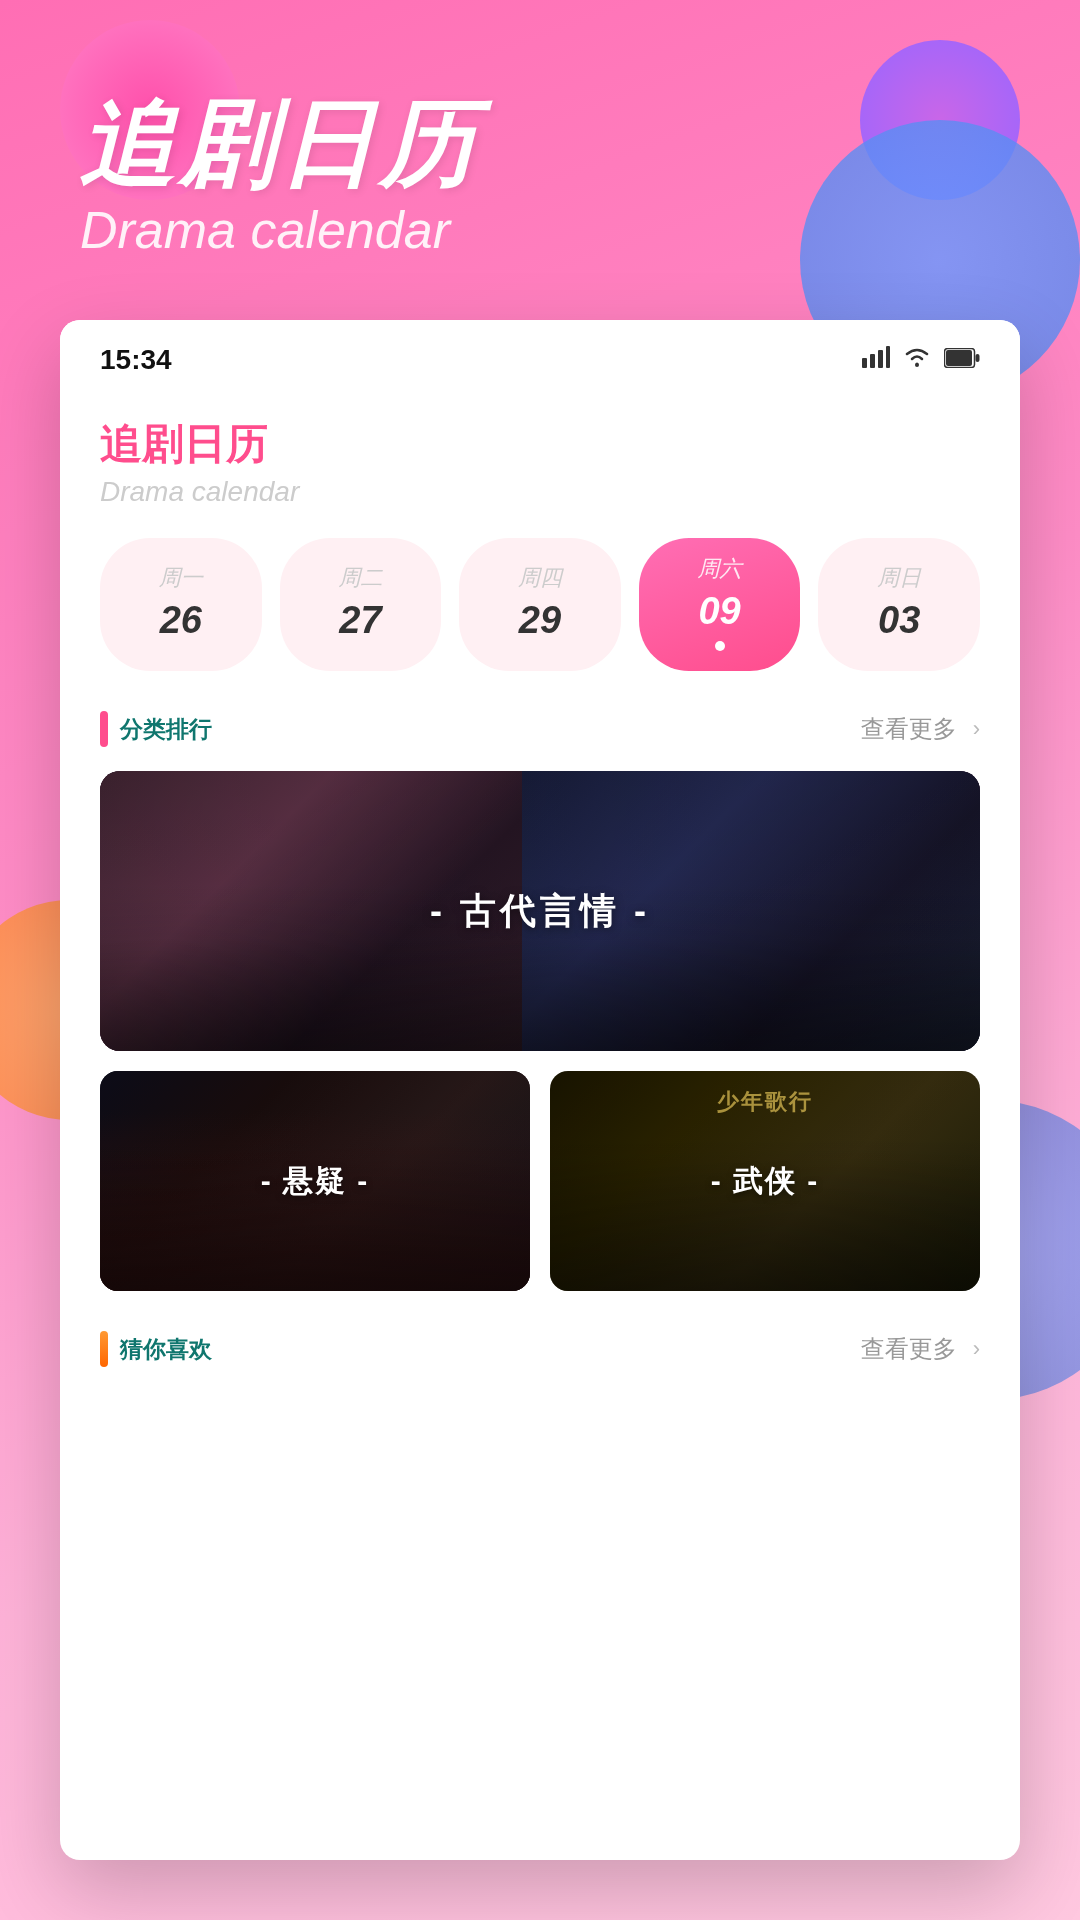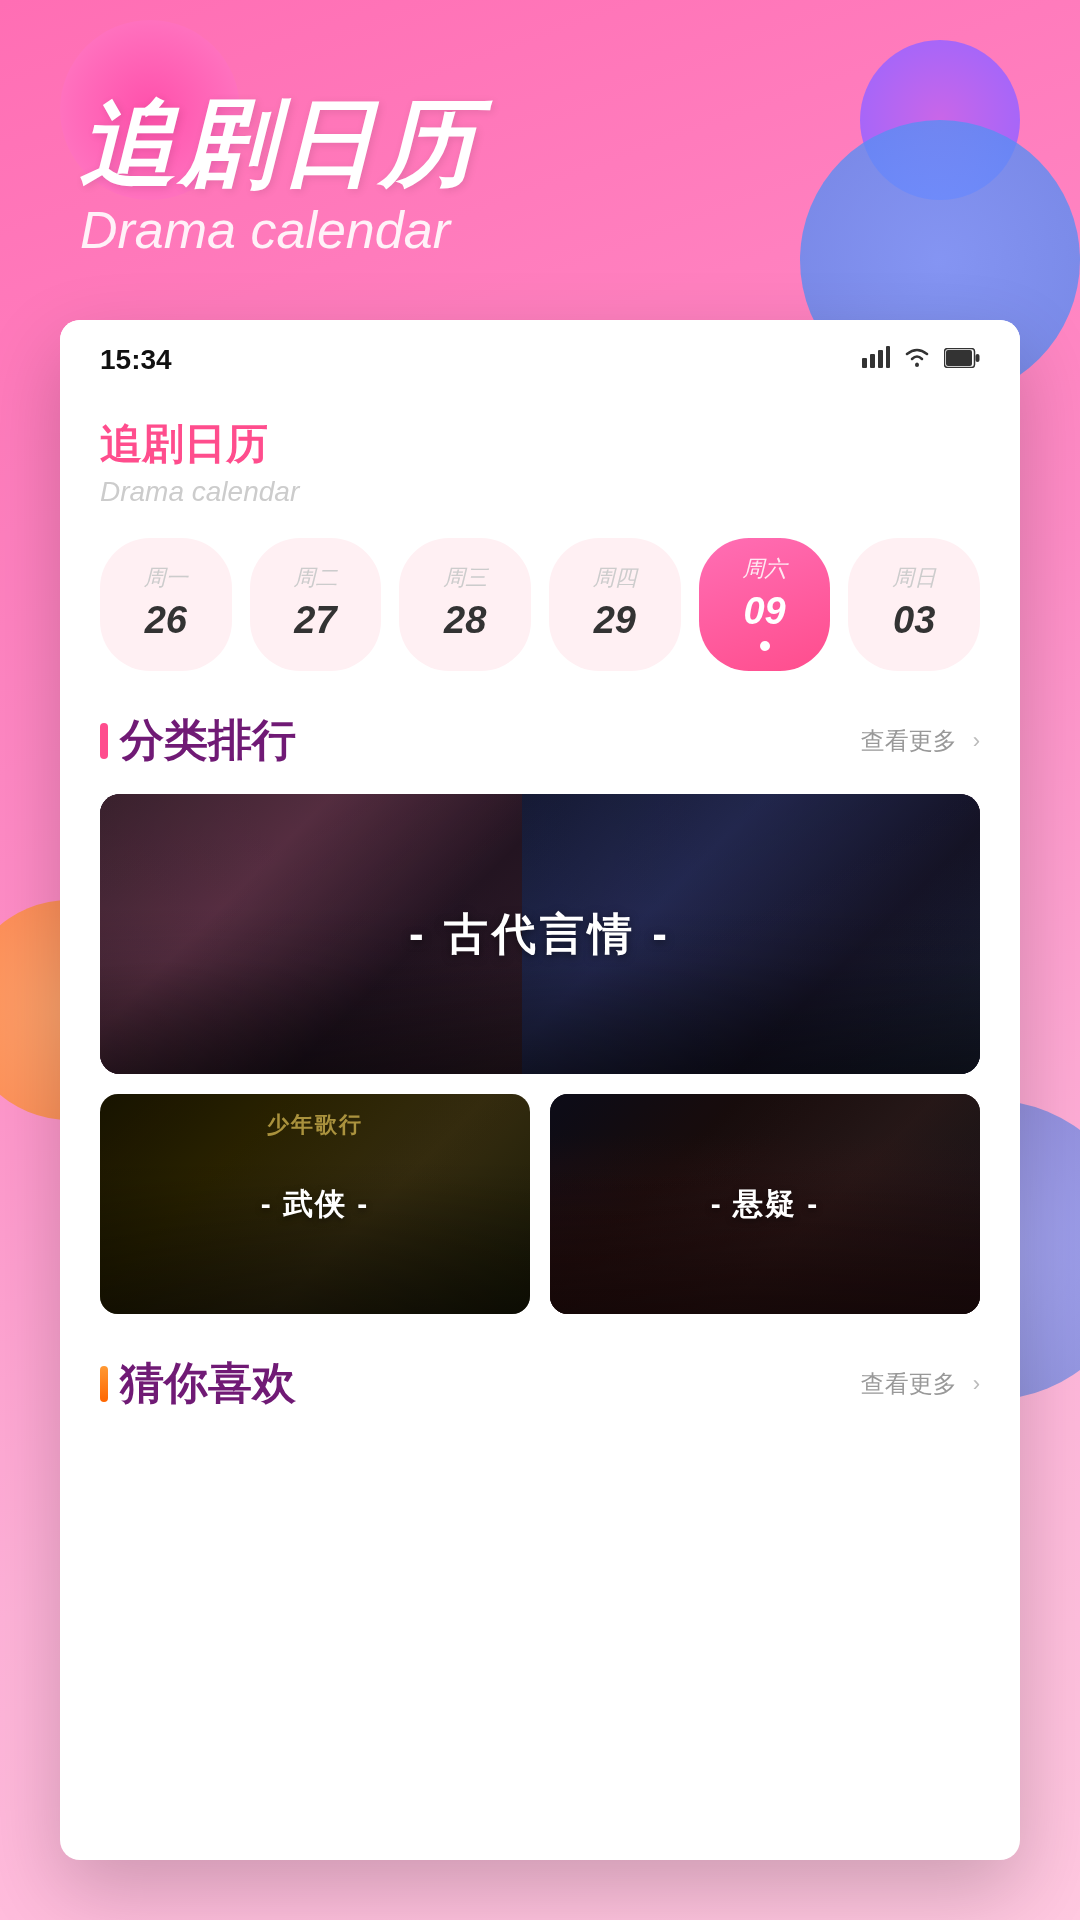--- a/index.html
+++ b/index.html
@@ -204,23 +204,23 @@
       align-items: center;
       gap: 12px;
     }
     .section-bar {
       width: 8px;
       height: 36px;
       border-radius: 4px;
       background: #ff4d8d;
     }
     .section-title {
-      font-size: 44px;
+      font-size: 23px;
       font-weight: 700;
-      color: #701a75;
+      color: #0f766e;
     }
     .section-more {
       font-size: 24px;
       color: #999;
       display: flex;
       align-items: center;
       gap: 16px;
     }
     .section-more-arrow {
       font-size: 22px;
@@ -249,21 +249,21 @@
       bottom: 0;
       left: 0;
       right: 0;
       top: 0;
       display: flex;
       align-items: center;
       justify-content: center;
       background: linear-gradient(0deg, rgba(0,0,0,0.3) 0%, transparent 60%);
     }
     .drama-main-label-text {
-      font-size: 44px;
+      font-size: 36px;
       font-weight: 700;
       color: white;
       text-shadow: 0 2px 8px rgba(0,0,0,0.5);
       letter-spacing: 4px;
     }
 
     
     .drama-small-row {
       display: flex;
       gap: 20px;
@@ -380,24 +380,20 @@
     <div class="calendar-row">
     <div class="calendar-day">
           <div class="day-label">周一</div>
           <div class="day-number">26</div>
         </div>
         <div class="calendar-day">
           <div class="day-label">周二</div>
           <div class="day-number">27</div>
         </div>
         <div class="calendar-day">
-          <div class="day-label">周三</div>
-          <div class="day-number">28</div>
-        </div>
-        <div class="calendar-day">
           <div class="day-label">周四</div>
           <div class="day-number">29</div>
         </div>
         <div class="calendar-day active">
           <div class="day-label">周六</div>
           <div class="day-number">09</div>
           <div class="day-dot"></div>
         </div>
         <div class="calendar-day">
           <div class="day-label">周日</div>
@@ -430,41 +426,41 @@
         <div style="position:absolute;inset:0;background:linear-gradient(0deg,rgba(0,0,0,0.4) 0%,rgba(0,0,0,0.1) 40%,rgba(0,0,0,0.15) 100%);"></div>
       </div>
       <div class="drama-main-label">
         <span class="drama-main-label-text">- 古代言情 -</span>
       </div>
     </div>
 
     <div class="drama-small-row">
 
       <div class="drama-small-card">
+        <div class="drama-small-card-bg mystery"></div>
+        <div class="card-art">
+          <div style="position:absolute;inset:0;background:linear-gradient(135deg,#0d0d1a 0%,#1a0d0d 30%,#2a1a1a 60%,#111118 100%);"></div>
+
+          <div style="position:absolute;bottom:0;left:0;right:0;height:180px;background:linear-gradient(0deg,rgba(60,20,20,0.8),transparent);"></div>
+          <div style="position:absolute;inset:0;background:linear-gradient(0deg,rgba(0,0,0,0.4) 0%,rgba(0,0,0,0.1) 60%);"></div>
+        </div>
+        <div class="drama-small-label">
+          <span class="drama-small-label-text">- 悬疑 -</span>
+        </div>
+      </div>
+
+      <div class="drama-small-card">
         <div class="card-art">
           <div style="position:absolute;inset:0;background:linear-gradient(135deg,#1a1500 0%,#2d2500 30%,#3a3010 60%,#1e1e08 100%);"></div>
           <div style="position:absolute;inset:0;background:linear-gradient(0deg,rgba(0,0,0,0.4) 0%,rgba(0,0,0,0.1) 60%);"></div>
 
           <div style="position:absolute;top:16px;left:50%;transform:translateX(-50%);font-size:22px;font-weight:700;color:rgba(255,220,100,0.6);letter-spacing:2px;white-space:nowrap;">少年歌行</div>
         </div>
         <div class="drama-small-label">
           <span class="drama-small-label-text">- 武侠 -</span>
-        </div>
-      </div>
-
-      <div class="drama-small-card">
-        <div class="drama-small-card-bg mystery"></div>
-        <div class="card-art">
-          <div style="position:absolute;inset:0;background:linear-gradient(135deg,#0d0d1a 0%,#1a0d0d 30%,#2a1a1a 60%,#111118 100%);"></div>
-
-          <div style="position:absolute;bottom:0;left:0;right:0;height:180px;background:linear-gradient(0deg,rgba(60,20,20,0.8),transparent);"></div>
-          <div style="position:absolute;inset:0;background:linear-gradient(0deg,rgba(0,0,0,0.4) 0%,rgba(0,0,0,0.1) 60%);"></div>
-        </div>
-        <div class="drama-small-label">
-          <span class="drama-small-label-text">- 悬疑 -</span>
         </div>
       </div>
 
     </div>
 
     <div class="section-header2">
       <div class="section-title2-wrap">
         <div class="section-bar2"></div>
         <span class="section-title">猜你喜欢</span>
       </div>

